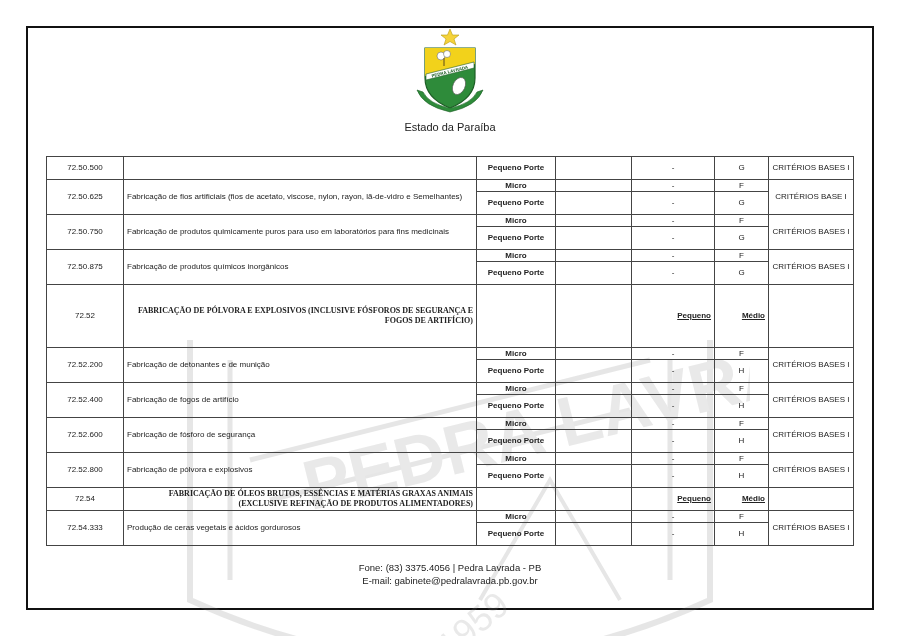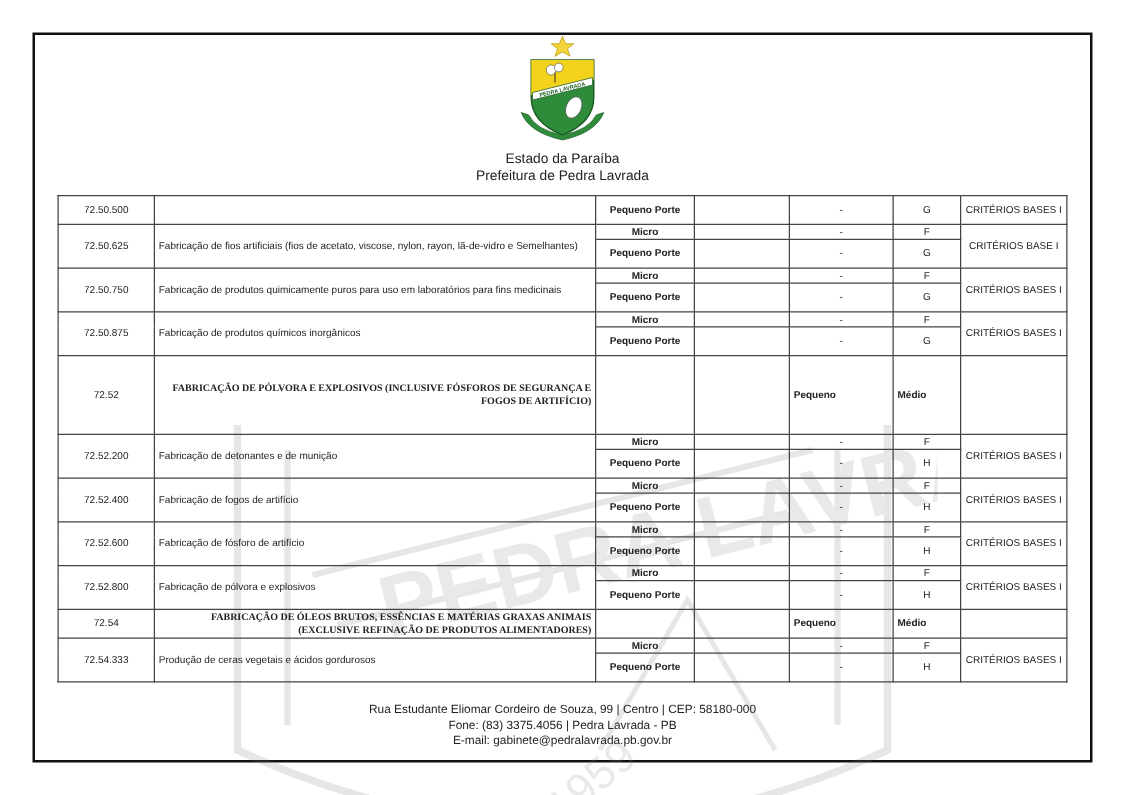--- a/index.html
+++ b/index.html
@@ -17,21 +17,21 @@
                table-layout: fixed; font-size: 8px; color: #222; }
   table.main td { border: 1px solid #444; padding: 0 3px; vertical-align: middle; line-height: 10px; }
   td.code { width: 70px; text-align: center; }
   td.desc { width: 346px; text-align: left; padding-left: 10px; }
   td.desc.bold { font-weight: bold; text-align: right; font-size: 8px; font-family: Liberation Serif, serif; }
   td.porte { width: 72px; text-align: center; font-weight: bold; }
   td.blank { width: 69px; }
   td.dash { width: 76px; text-align: center; }
   td.letter { width: 47px; text-align: center; }
   td.crit { width: 78px; text-align: center; vertical-align: top; padding-top: 1px; }
-  td.hdrcell { text-align: left; font-weight: bold; }
+  td.hdrcell { text-align: right; font-weight: bold; text-decoration: underline; }
   tr.r1 td { height: 11px; }
   tr.r2 td { height: 22px; }
   tr.big td { height: 62px; }
   tr.mid td { height: 22px; }
   .footer { position: absolute; left: 0; width: 900px; top: 562px; text-align: center;
             font-size: 9.5px; line-height: 12.5px; color: #222; }
 </style>
 </head>
 <body>
 
@@ -55,21 +55,20 @@
     <path d="M12 20 L62 20 L62 36 L12 48 Z" fill="#f2d21b"></path>
     <path d="M13 46 L61 34 L61 40 L13 52 Z" fill="#ffffff" stroke="#1d5e25" stroke-width="0.6"></path>
     <text x="37" y="45" font-size="4.4" font-weight="bold" fill="#1d5e25" text-anchor="middle" transform="rotate(-14 37 44)">PEDRA LAVRADA</text>
     <circle cx="28" cy="28" r="4" fill="#ffffff" stroke="#555" stroke-width="0.5"></circle>
     <circle cx="34" cy="26" r="3.5" fill="#ffffff" stroke="#555" stroke-width="0.5"></circle>
     <path d="M31 30 L31 38" stroke="#5a4a1a" stroke-width="1"></path>
     <ellipse cx="46" cy="58" rx="6" ry="9" fill="#ffffff" stroke="#555" stroke-width="0.6" transform="rotate(25 46 58)"></ellipse>
     <path d="M4 62 Q10 78 37 84 Q64 78 70 62 L64 64 Q58 76 37 80 Q16 76 10 64 Z" fill="#2e8b3a" stroke="#1d5e25" stroke-width="0.6"></path>
   </svg>
   <div class="header-line first">Estado da Paraíba</div>
-  <div class="header-line">Prefeitura de Pedra Lavrada</div>
 </div>
 
 <table class="main">
   <tbody id="tbody">
       <tr class="r2">
         <td class="code">72.50.500</td>
         <td class="desc"></td>
         <td class="porte">Pequeno Porte</td>
         <td class="blank"></td>
         <td class="dash">-</td>
@@ -155,21 +154,21 @@
         <td class="crit" rowspan="2">CRITÉRIOS BASES I</td>
       </tr>
       <tr class="r2">
         <td class="porte">Pequeno Porte</td>
         <td class="blank"></td>
         <td class="dash">-</td>
         <td class="letter">H</td>
       </tr>
       <tr class="r1">
         <td class="code" rowspan="2">72.52.600</td>
-        <td class="desc" rowspan="2">Fabricação de fósforo de artifício</td>
+        <td class="desc" rowspan="2">Fabricação de fósforo de segurança</td>
         <td class="porte">Micro</td>
         <td class="blank"></td>
         <td class="dash">-</td>
         <td class="letter">F</td>
         <td class="crit" rowspan="2">CRITÉRIOS BASES I</td>
       </tr>
       <tr class="r2">
         <td class="porte">Pequeno Porte</td>
         <td class="blank"></td>
         <td class="dash">-</td>
@@ -211,16 +210,15 @@
       <tr class="r2">
         <td class="porte">Pequeno Porte</td>
         <td class="blank"></td>
         <td class="dash">-</td>
         <td class="letter">H</td>
       </tr>
     </tbody>
 </table>
 
 <div class="footer">
-  <div>Rua Estudante Eliomar Cordeiro de Souza, 99 | Centro | CEP: 58180-000</div>
   <div>Fone: (83) 3375.4056 | Pedra Lavrada - PB</div>
   <div>E-mail: gabinete@pedralavrada.pb.gov.br</div>
 </div>
 
 </body></html>

